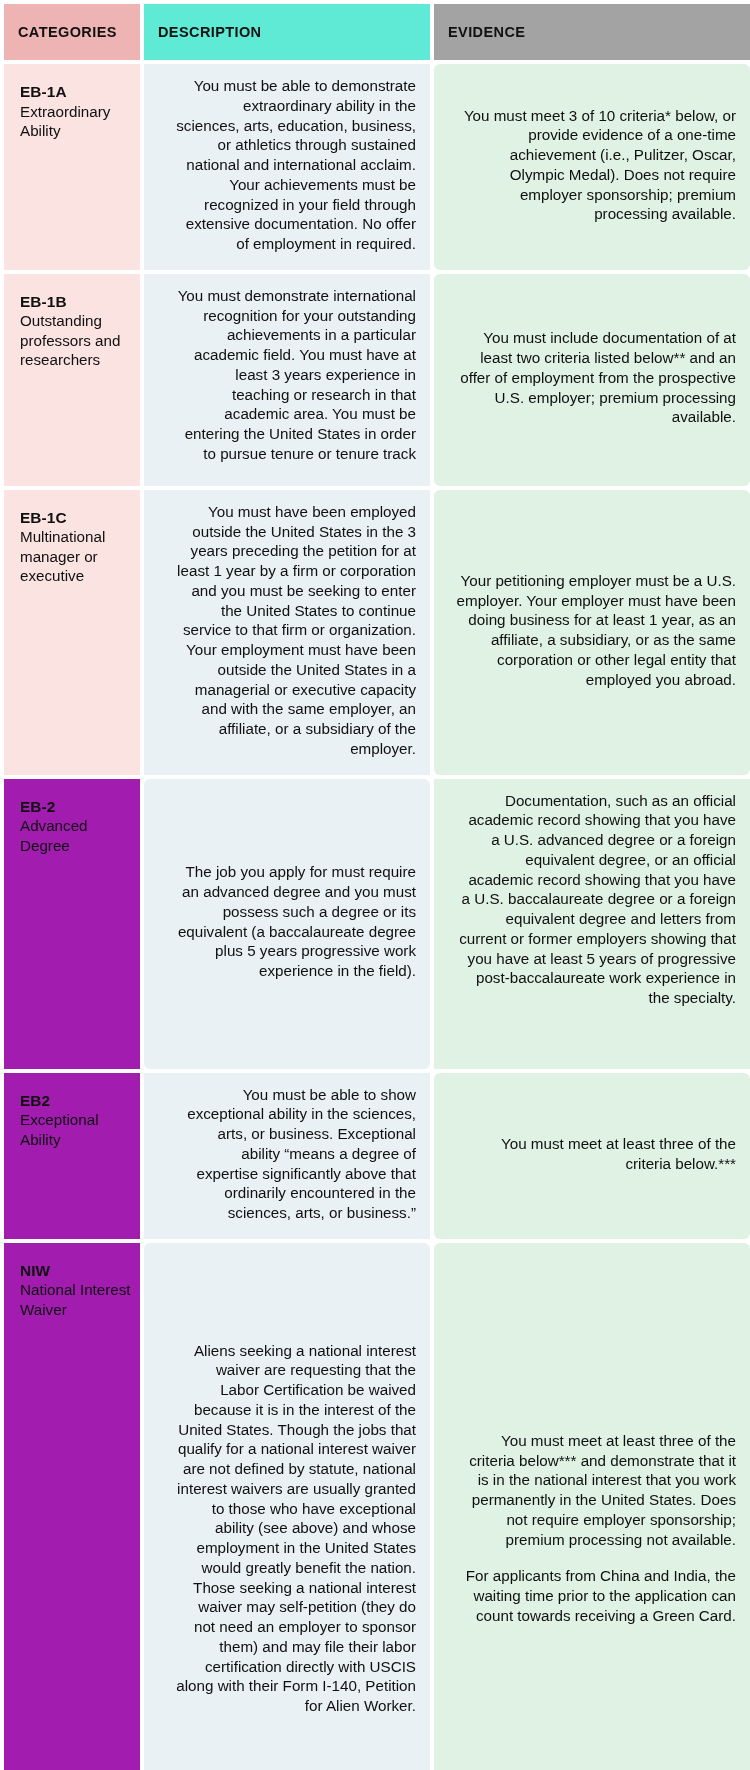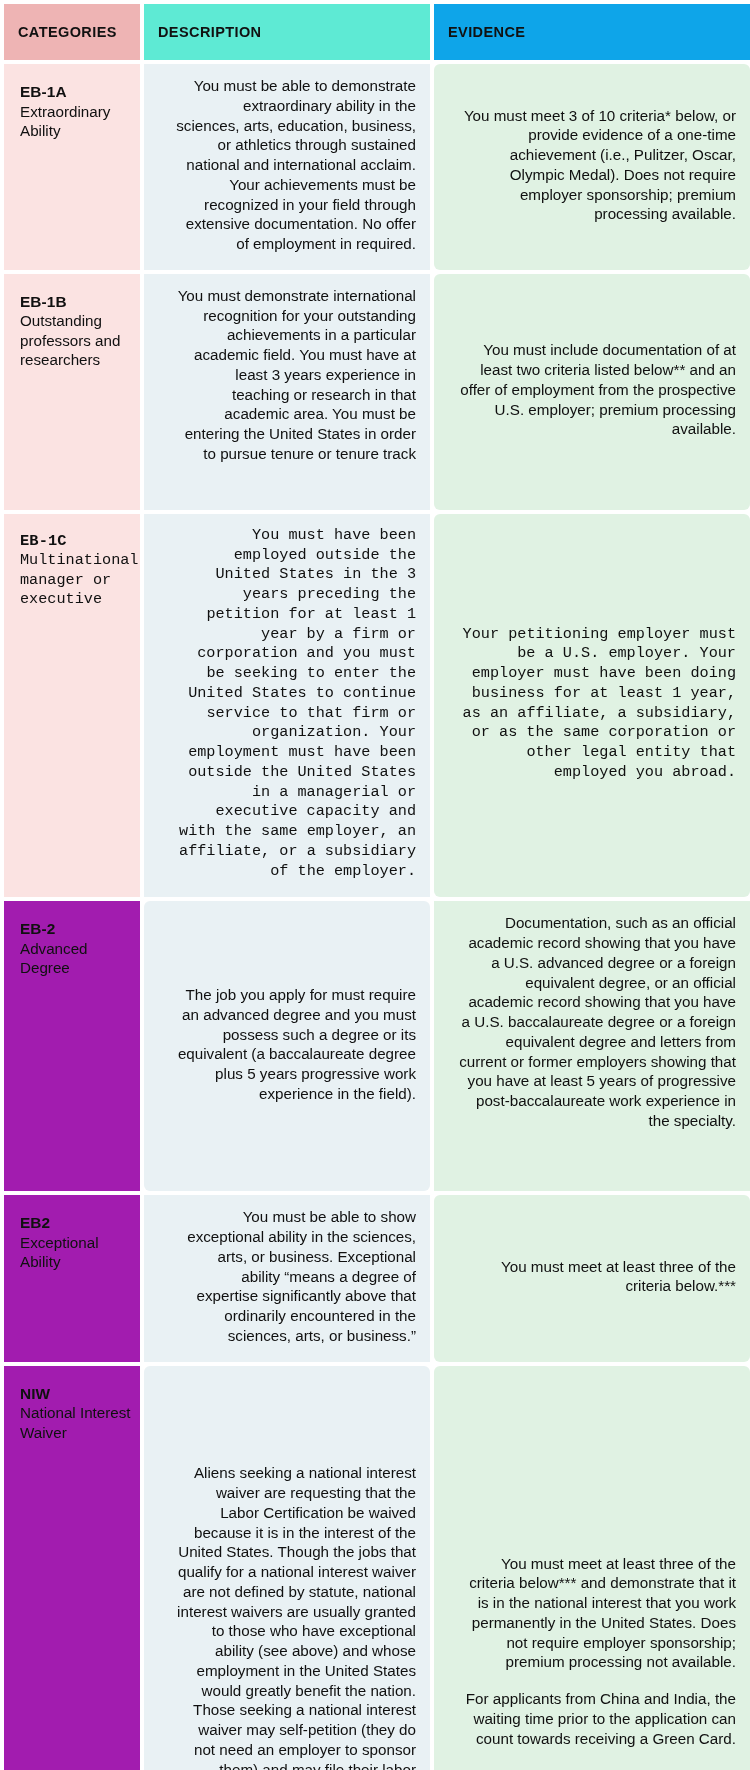--- a/index.html
+++ b/index.html
@@ -41,21 +41,21 @@
     font-weight: bold;
     letter-spacing: 0.4px;
     padding: 18px 0 18px 14px;
     height: 56px;
     box-sizing: border-box;
     color: #111111;
     margin-left: 9px;
   }
   th.h-cat  { background: #eeb4b4; }
   th.h-desc { background: #5eead4; }
-  th.h-evid { background: #0ea5e9; }
+  th.h-evid { background: #a3a3a3; }
 
   
   tbody td {
     vertical-align: top;
     font-size: 15.2px;
     line-height: 1.30;
     padding: 12px 18px 16px 18px;
     box-sizing: border-box;
   }
 
@@ -97,22 +97,22 @@
   p.para {
     margin: 0 0 0 0;
     text-align: right;
   }
   p.para + p.para {
     margin-top: 17px;
   }
 
   
   tr.r-eb1a td { height: 176px; }
-  tr.r-eb1b td { height: 236px; }
-  tr.r-eb1c td { height: 265px; font-family: Liberation Mono, monospace; }
+  tr.r-eb1b td { height: 212px; }
+  tr.r-eb1c td { height: 265px; }
   tr.r-eb2  td { height: 290px; }
   tr.r-eb2e td { height: 160px; }
   tr.r-niw  td { height: 575px; }
 </style>
 </head>
 <body>
 
 <div class="sheet">
   <table class="matrix">
     <colgroup>

